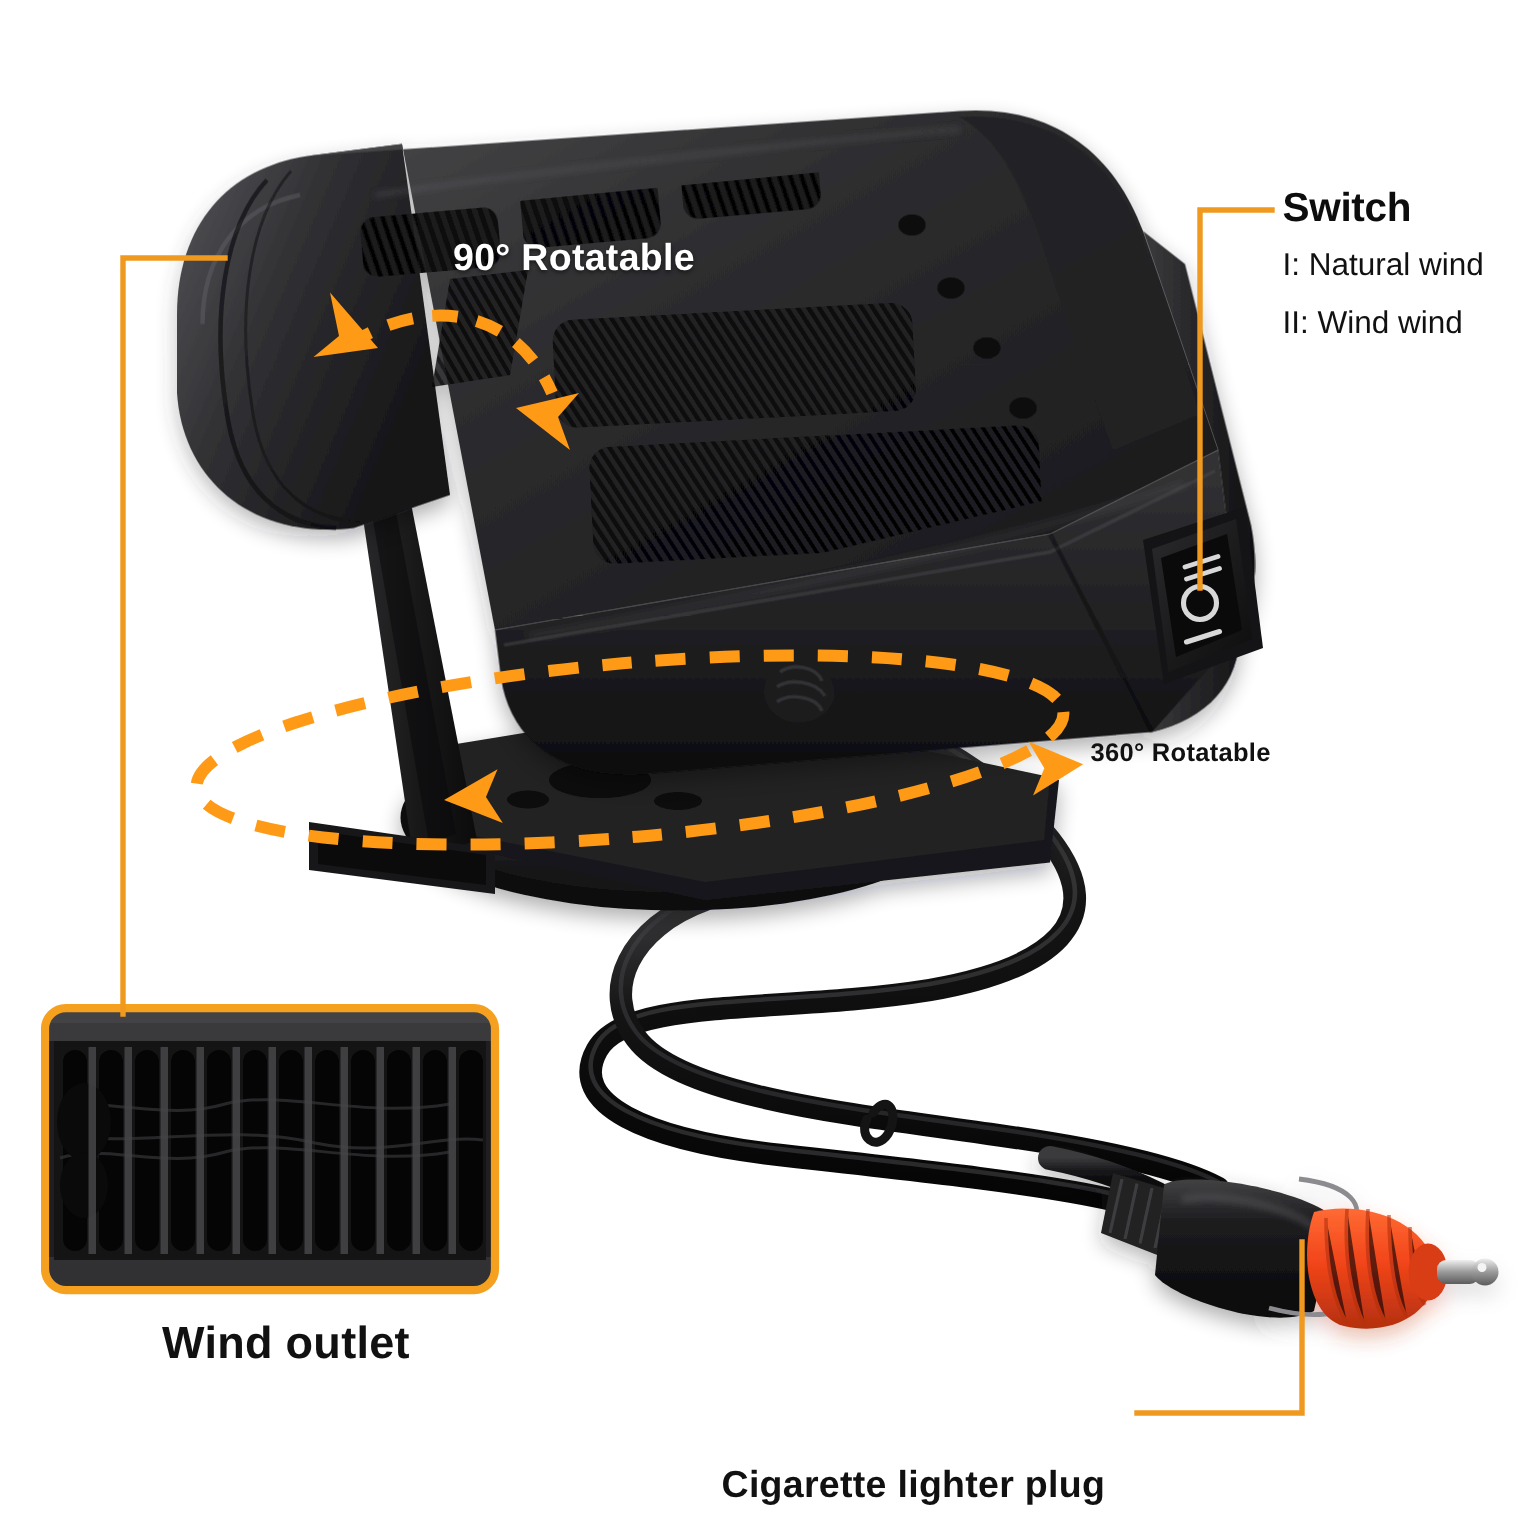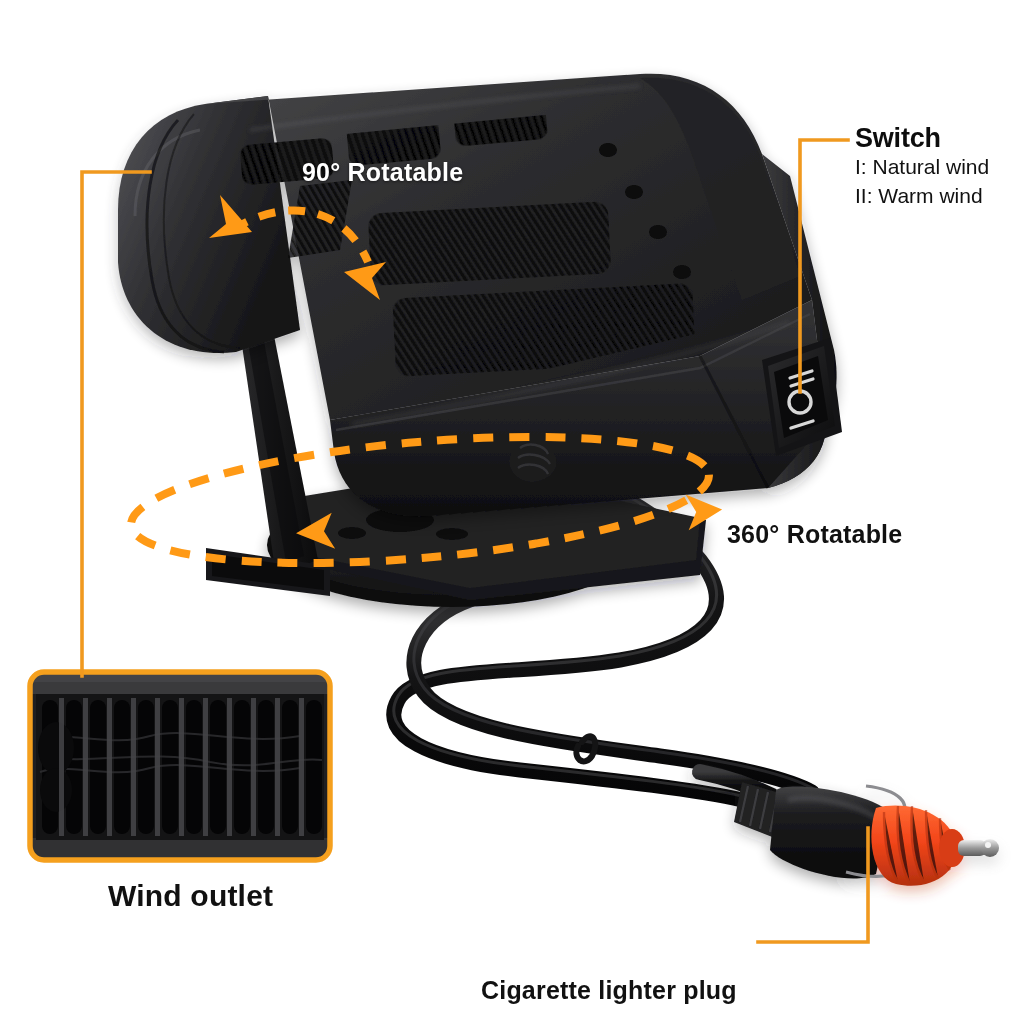--- a/index.html
+++ b/index.html
@@ -6,25 +6,25 @@
   html,body{margin:0;padding:0;background:#ffffff;}
   body{width:1024px;height:1024px;overflow:hidden;
        font-family:"Liberation Sans","DejaVu Sans",sans-serif;}
   #stage{position:relative;width:1024px;height:734px;background:#737373;}
   #artwork{position:absolute;left:0;top:0;width:1024px;height:1024px;}
 
   .label{position:absolute;color:#111111;}
 
   #switch-label{left:855px;top:124px;width:170px;}
   #switch-title{font-size:27px;font-weight:bold;letter-spacing:-.2px;line-height:1.05;color:#0d0d0d;}
-  .switch-line{font-size:21px;line-height:1.26;color:#111;margin-top:2px;}
+  .switch-line{font-size:21px;line-height:1.26;color:#111;margin-top:12px;}
 
   #label-90{left:302px;top:158px;font-size:25px;font-weight:bold;color:#ffffff;
             text-shadow:0 1px 3px rgba(0,0,0,.55);letter-spacing:.2px;}
-  #label-360{left:727px;top:520px;font-size:25px;font-weight:bold;color:#111111;letter-spacing:.2px;}
+  #label-360{left:727px;top:492px;font-size:17px;font-weight:bold;color:#111111;letter-spacing:.2px;}
   #label-wind{left:108px;top:879px;font-size:30px;font-weight:bold;color:#111111;letter-spacing:.2px;}
   #label-plug{left:481px;top:928px;font-size:25px;font-weight:bold;color:#111111;letter-spacing:.2px;margin-top:48px;}
 </style>
 </head>
 <body>
 
 <div id="stage">
 
   <svg id="artwork" viewBox="0 0 1024 1024">
     <defs>
@@ -370,21 +370,21 @@
 
       <path d="M150 172 L82 172 L82 676"></path>
 
       <path d="M758 942 L868 942 L868 828"></path>
     </g>
   </svg>
 
   <div class="label" id="switch-label">
     <div id="switch-title">Switch</div>
     <div class="switch-line">I: Natural wind</div>
-    <div class="switch-line">II: Warm wind</div>
+    <div class="switch-line">II: Wind wind</div>
   </div>
 
   <div class="label" id="label-90">90° Rotatable</div>
 
   <div class="label" id="label-360">360° Rotatable</div>
 
   <div class="label" id="label-wind">Wind outlet</div>
 
   <div class="label" id="label-plug">Cigarette lighter plug</div>
 

